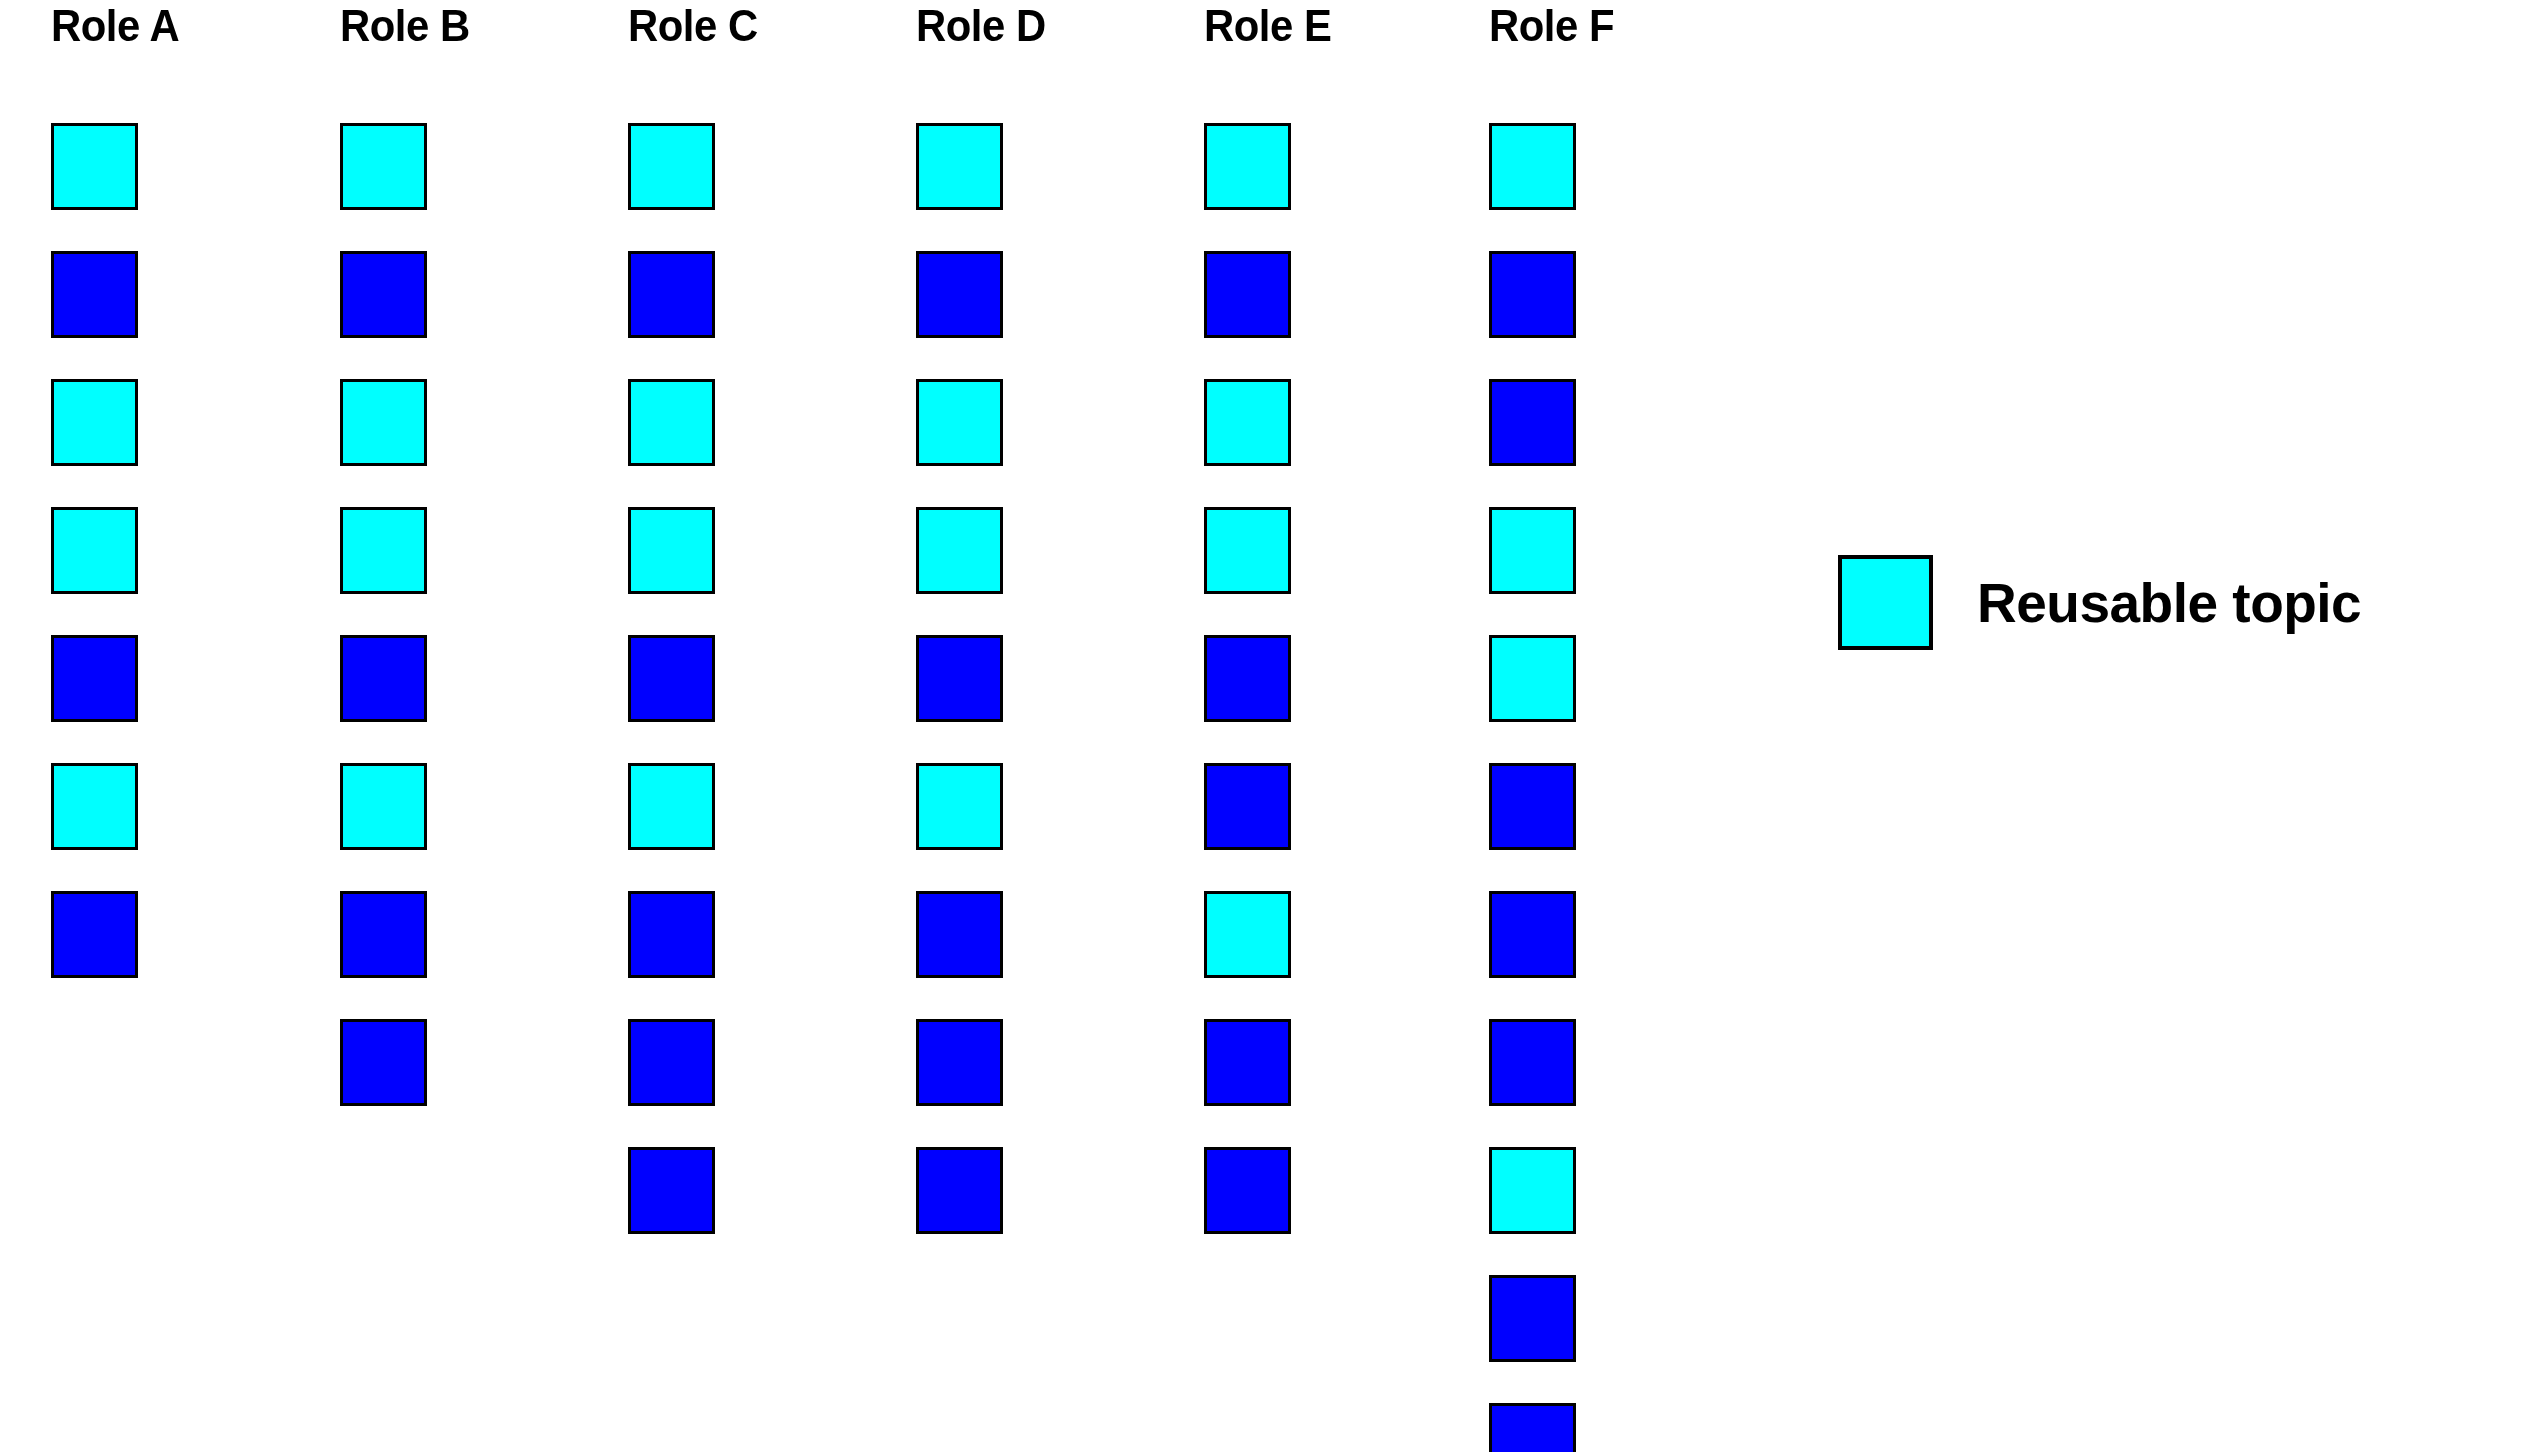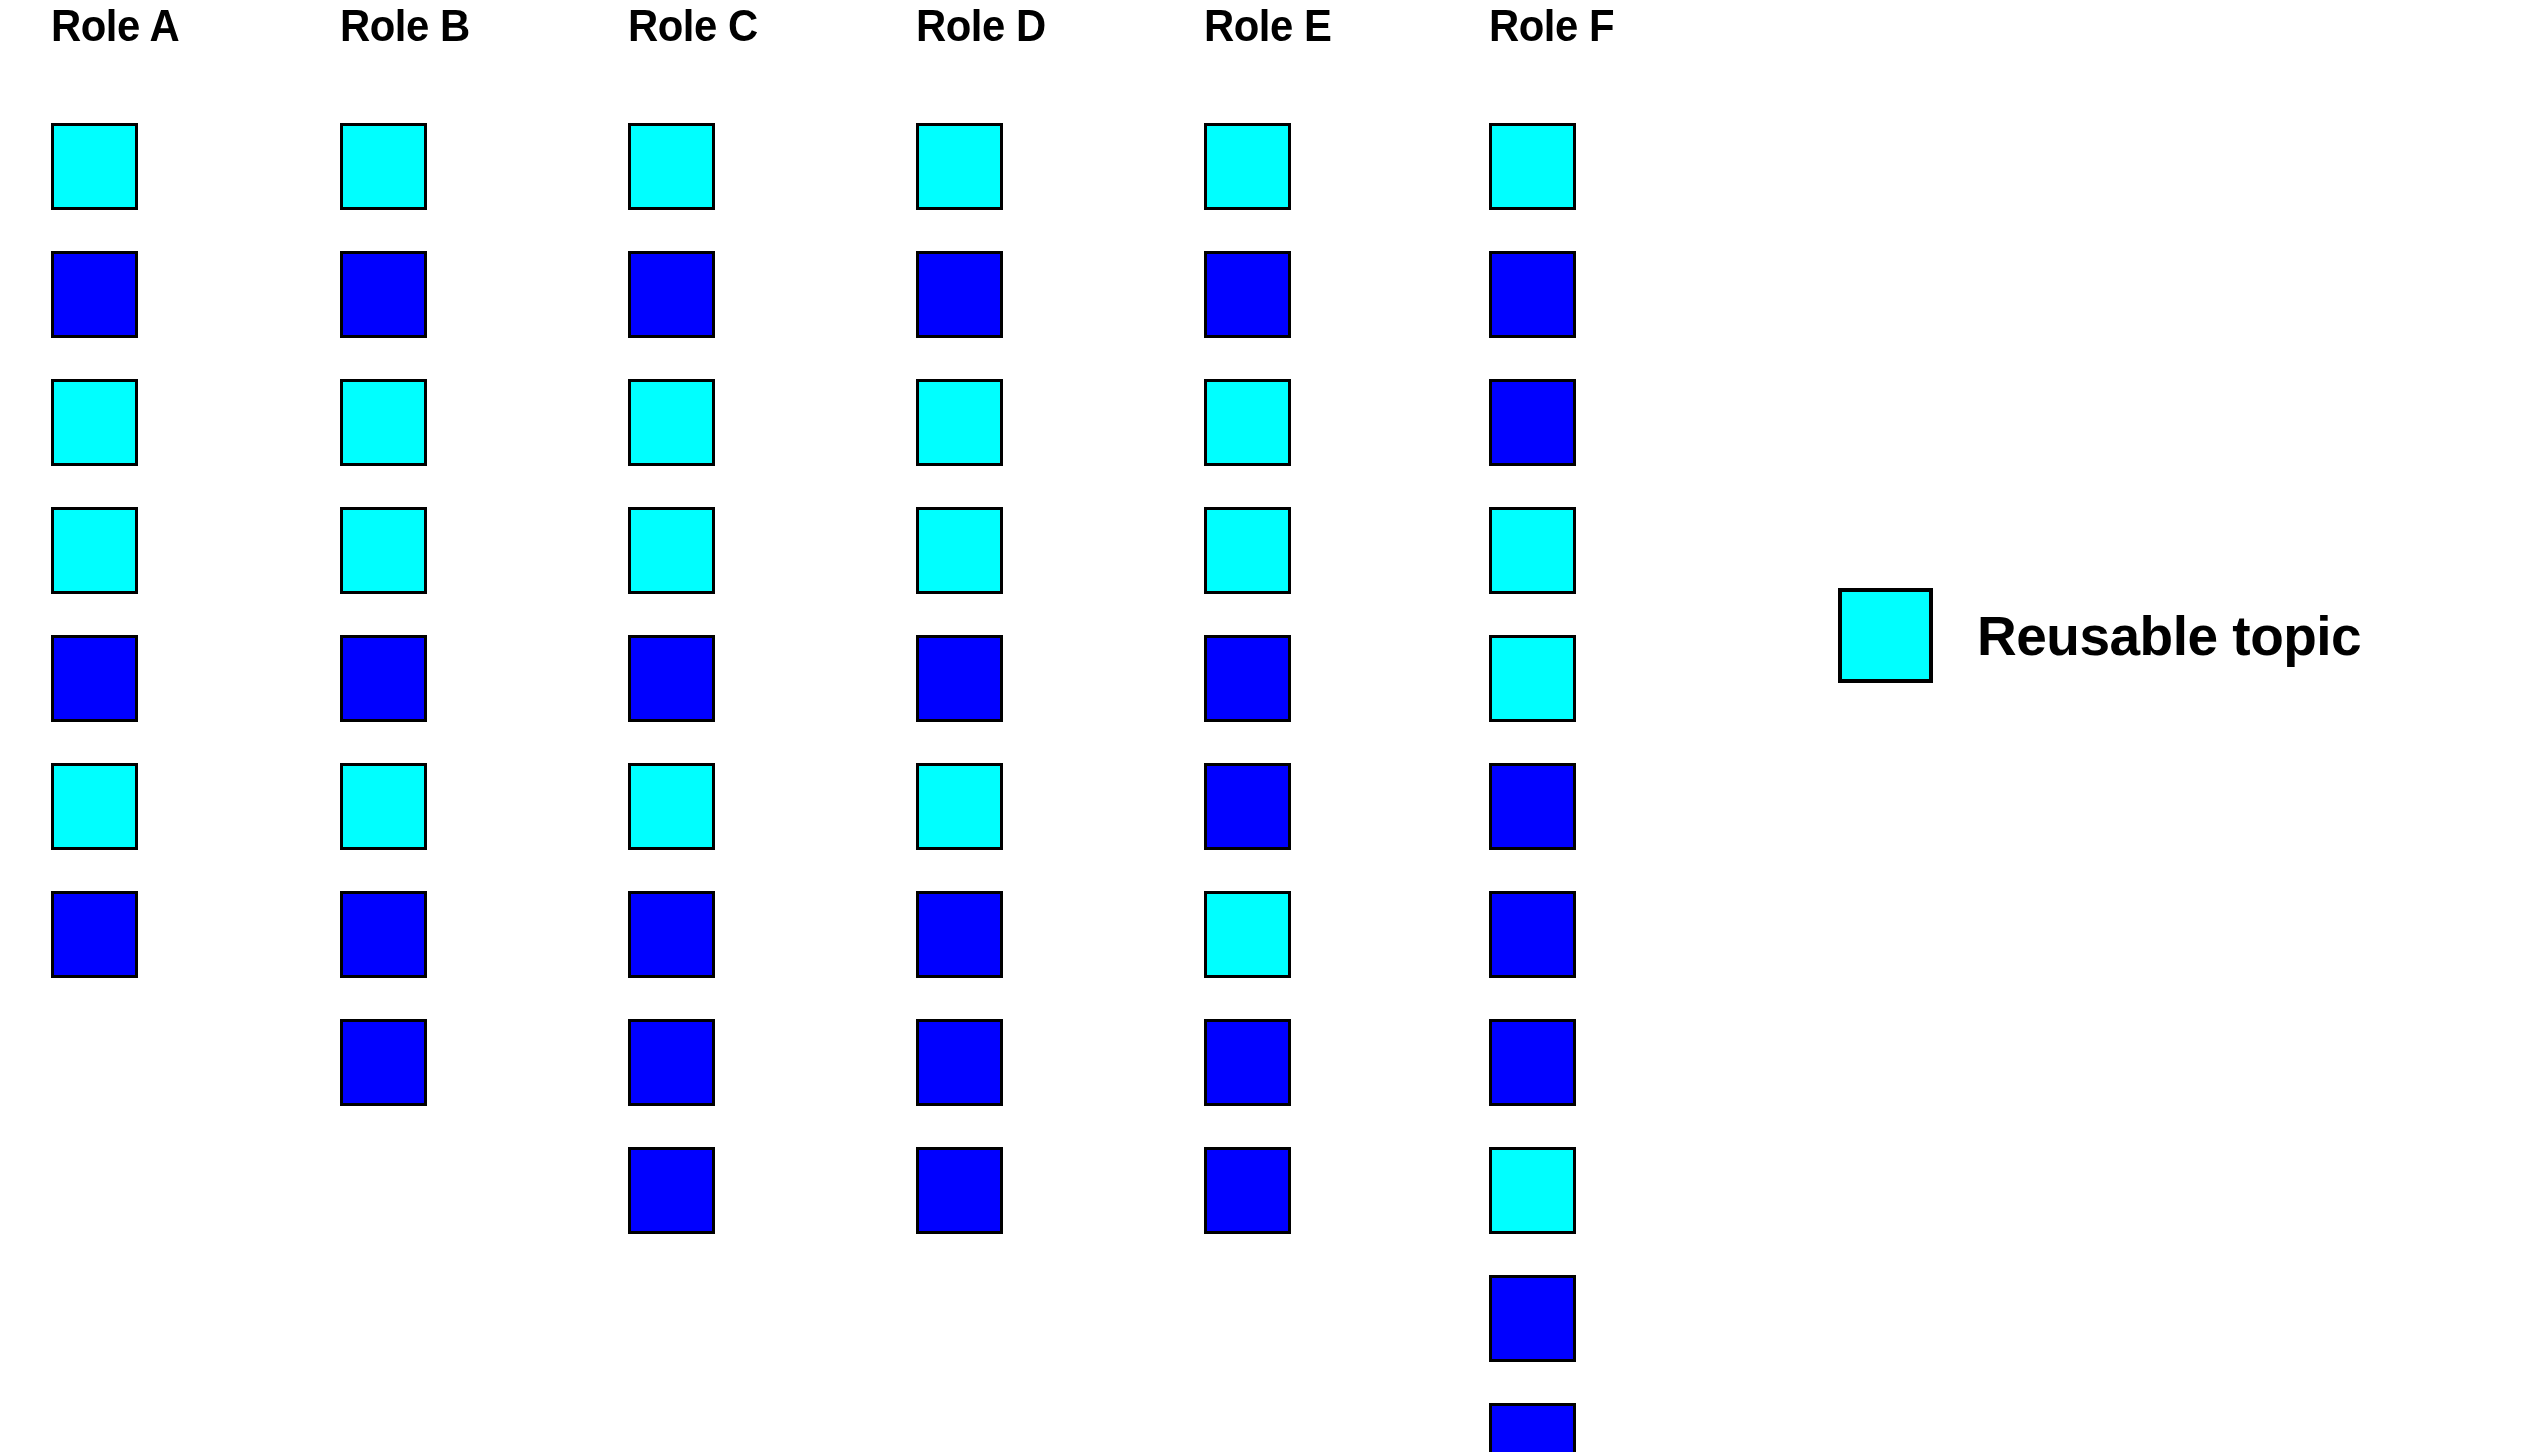--- a/index.html
+++ b/index.html
@@ -58,21 +58,21 @@
     border: 3.9px solid #000000;
     margin-bottom: 41px;
   }
   .cell.reusable      { background: #00FFFF; }
   .cell.role-specific { background: #0000FF; }
 
   
   #legend {
     position: absolute;
     left: 1838px;
-    top: 588px;
+    top: 555px;
   }
   .legend-row {
     display: flex;
     align-items: center;
     height: 95px;
     margin-bottom: 38px;
   }
   .legend-swatch {
     width: 95px;
     height: 95px;

